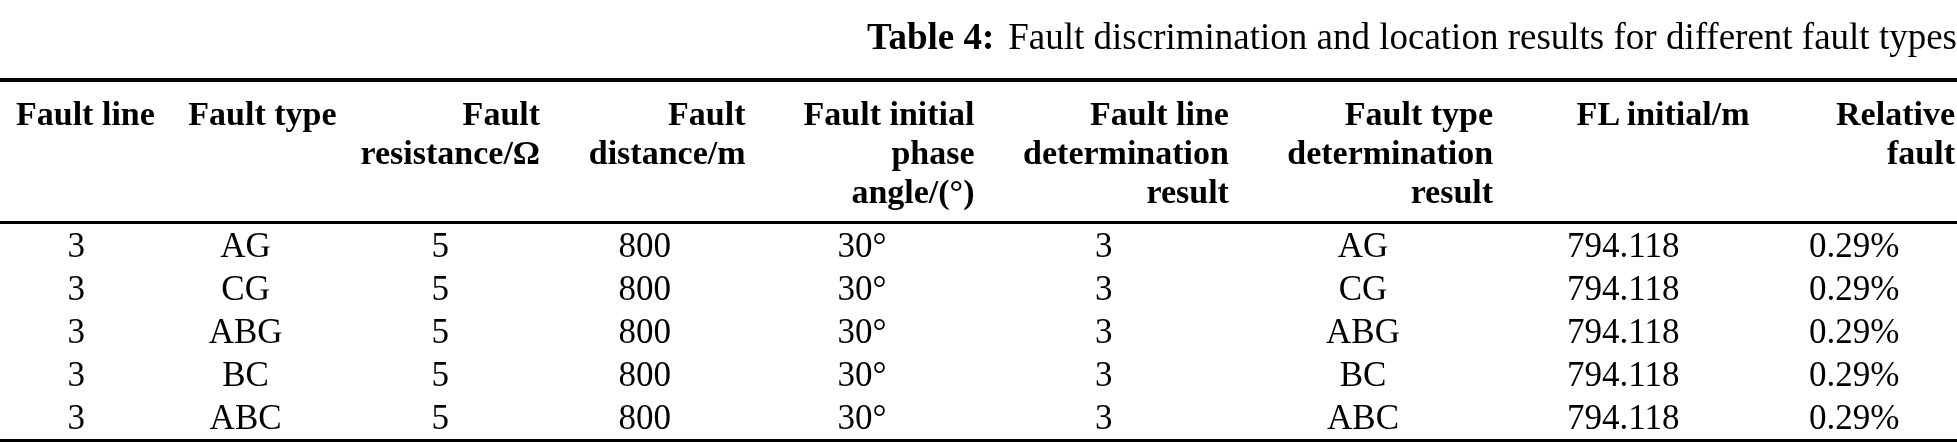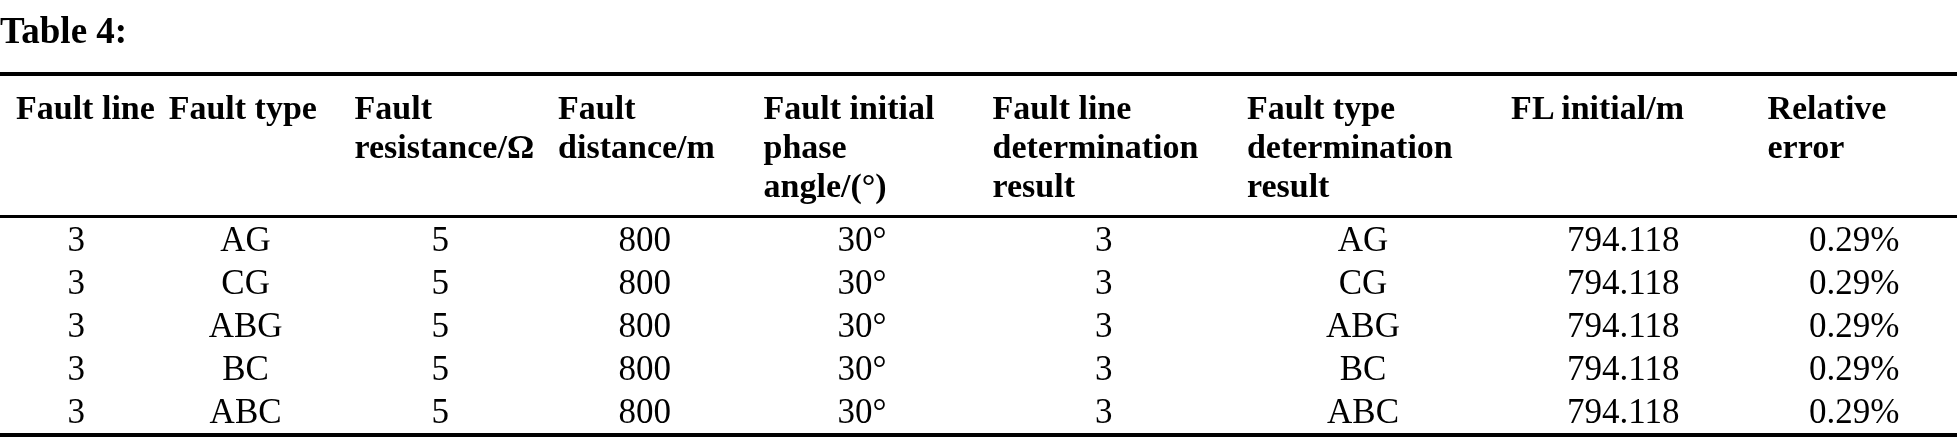--- a/index.html
+++ b/index.html
@@ -7,44 +7,44 @@
     padding: 0;
     width: 1957px;
     height: 442px;
     background: #ffffff;
     overflow: hidden;
     font-family: "Liberation Serif", "DejaVu Serif", serif;
     color: #000000;
   }
   .caption {
     height: 66px;
-    padding-top: 6px;
+    padding-top: 12px;
     display: flex;
-    justify-content: flex-start;
+    justify-content: flex-end;
     align-items: flex-start;
     font-size: 37px;
     line-height: 50px;
     white-space: nowrap;
   }
   .caption .cap-label {
     font-weight: bold;
     margin-right: 14px;
   }
   table.results {
     width: 1957px;
     border-collapse: collapse;
     table-layout: fixed;
     border-top: 4px solid #000000;
     border-bottom: 4px solid #000000;
   }
   table.results thead th {
     font-weight: bold;
     font-size: 34px;
     line-height: 39px;
-    text-align: left;
+    text-align: right;
     vertical-align: top;
     padding: 12px 2px 10px 16px;
     border-bottom: 3px solid #000000;
     white-space: pre;
     overflow: visible;
   }
   table.results tbody td {
     font-size: 35px;
     line-height: 1;
     height: 43px;
@@ -52,20 +52,21 @@
     vertical-align: middle;
     padding: 0 2px;
     white-space: nowrap;
   }
 </style>
 </head>
 <body style="background: rgb(255, 255, 255); color: rgb(0, 0, 0);">
 
 <div class="caption">
   <span class="cap-label">Table 4:</span>
+  <span class="cap-text">Fault discrimination and location results for different fault types</span>
 </div>
 
 <table class="results">
   <colgroup>
     <col style="width:7.8%">
     <col style="width:9.5%">
     <col style="width:10.4%">
     <col style="width:10.5%">
     <col style="width:11.7%">
     <col style="width:13.0%">
@@ -85,21 +86,21 @@
 phase
 angle/(°)</th>
       <th>Fault line
 determination
 result</th>
       <th>Fault type
 determination
 result</th>
       <th>FL initial/m</th>
       <th>Relative
-error</th>
+fault</th>
     </tr>
   </thead>
   <tbody>
       <tr>
         <td>3</td>
         <td>AG</td>
         <td>5</td>
         <td>800</td>
         <td>30°</td>
         <td>3</td>

